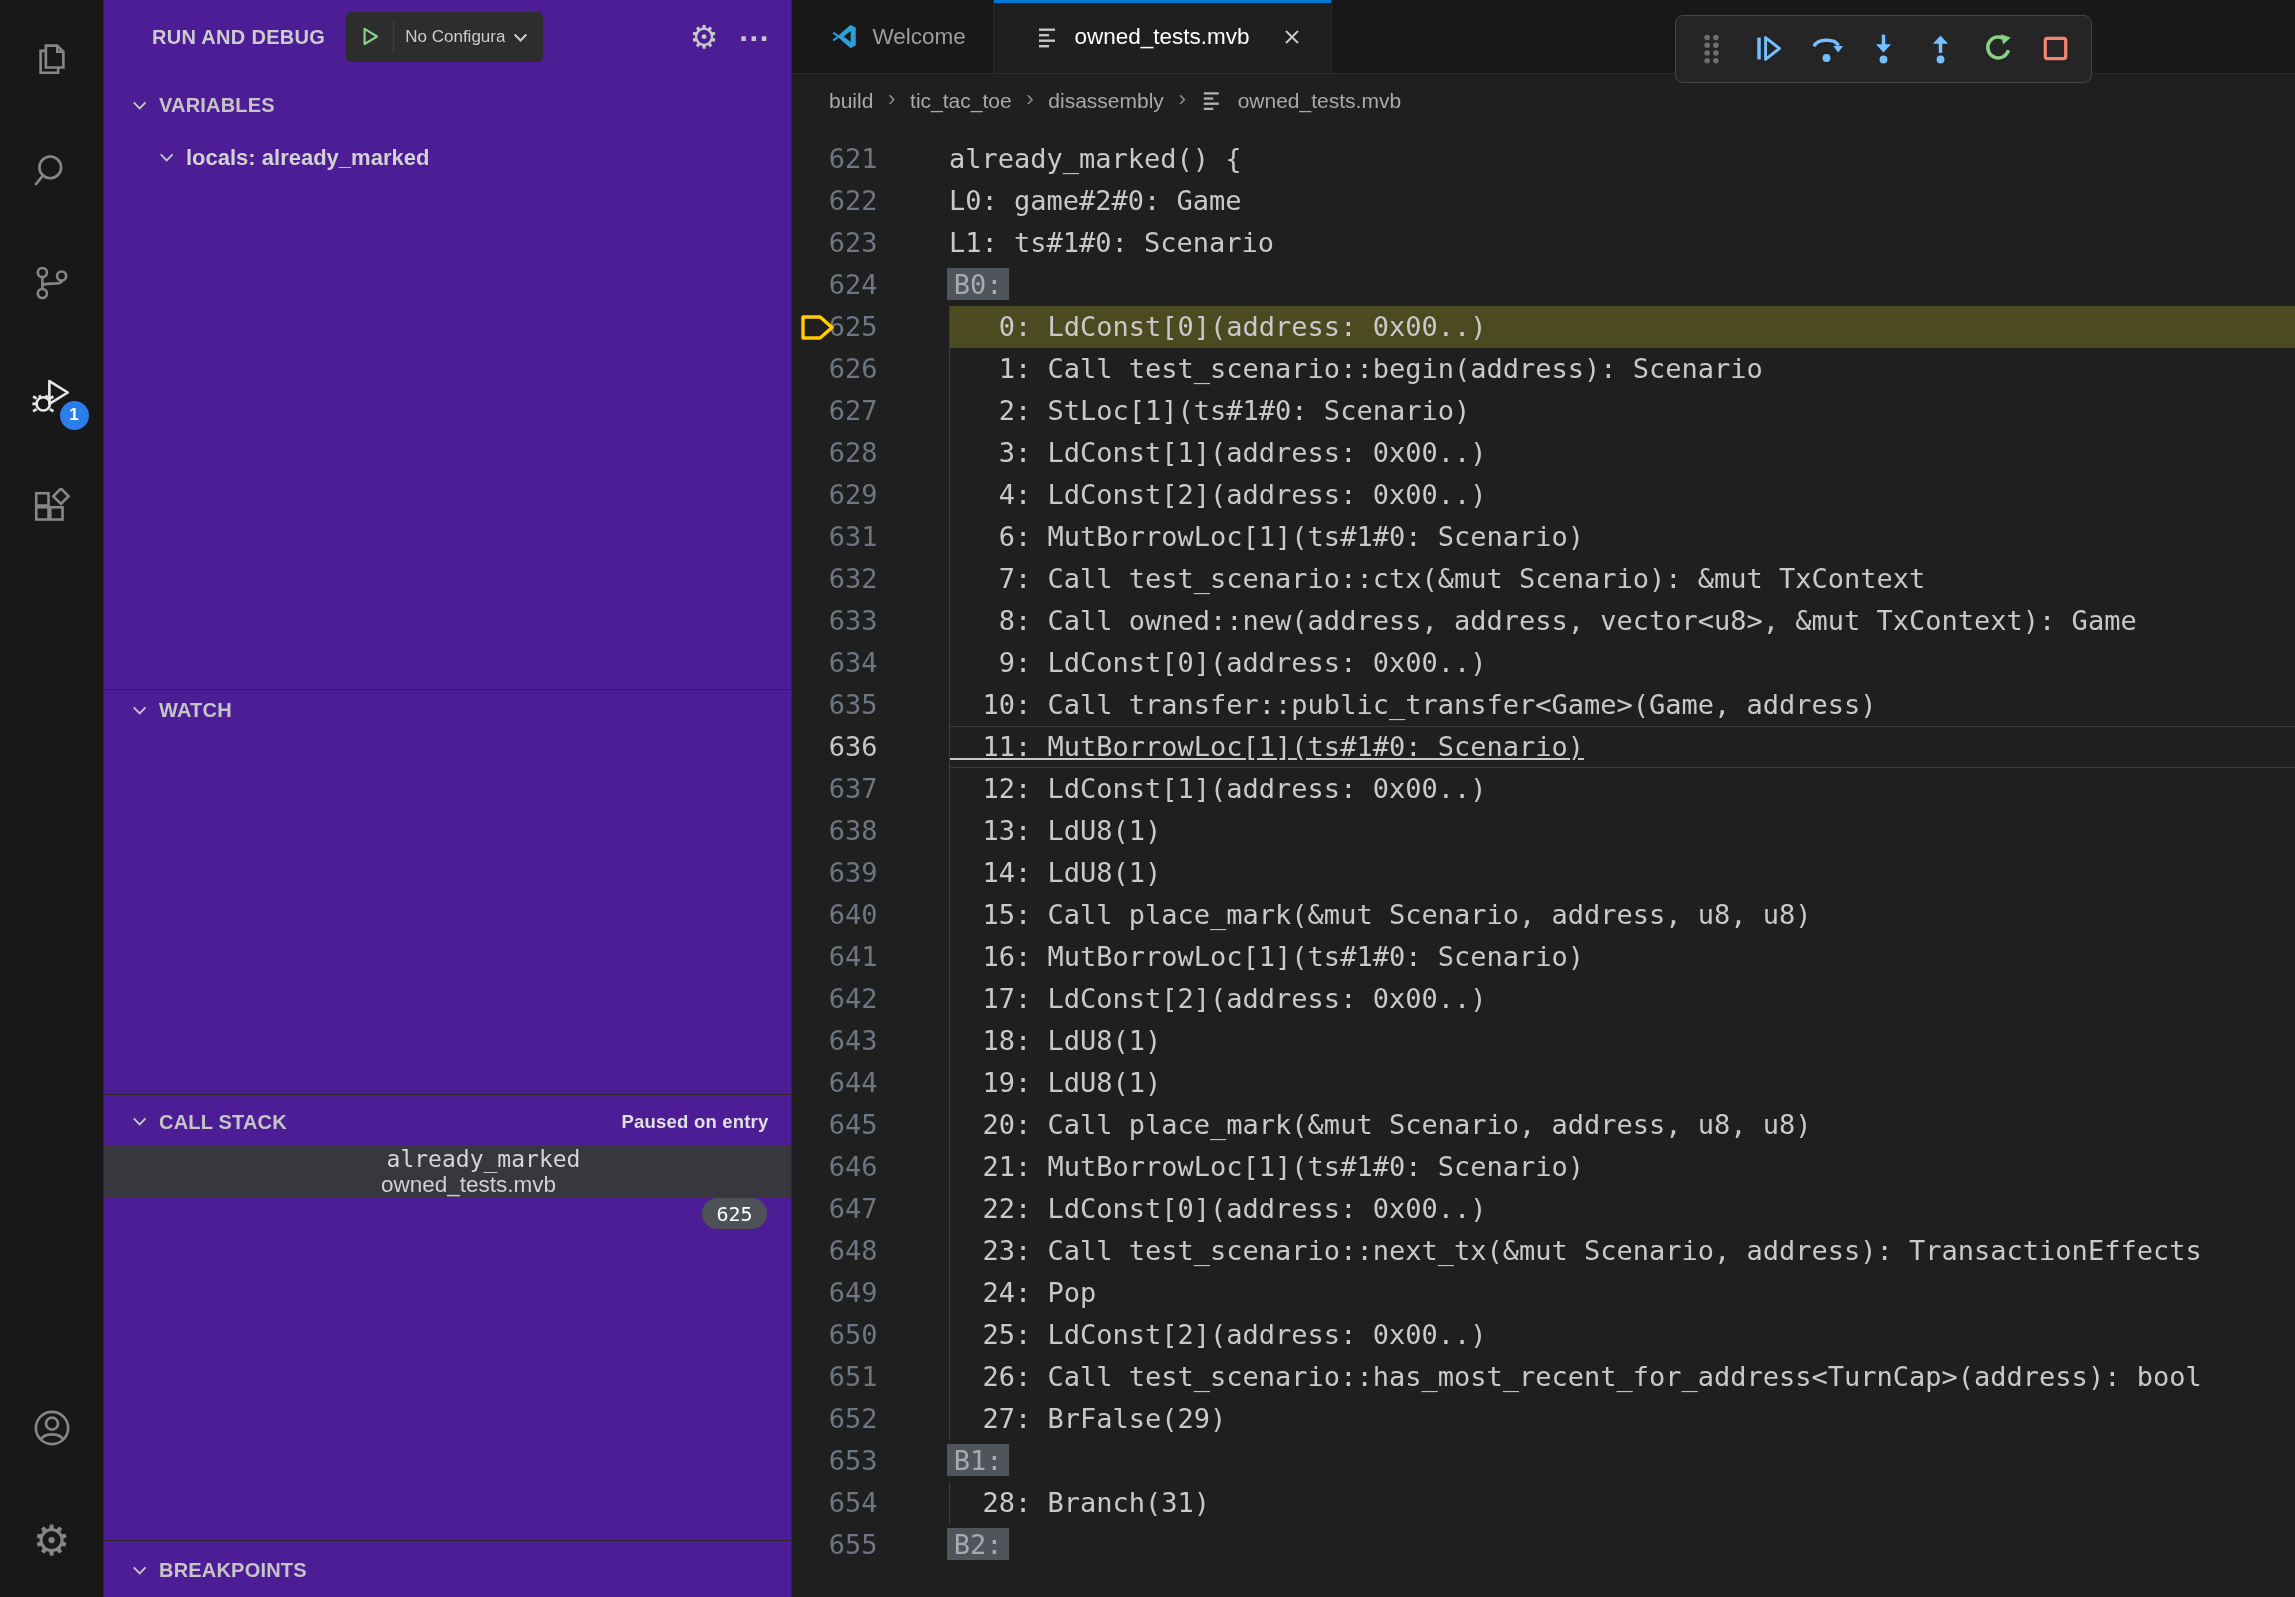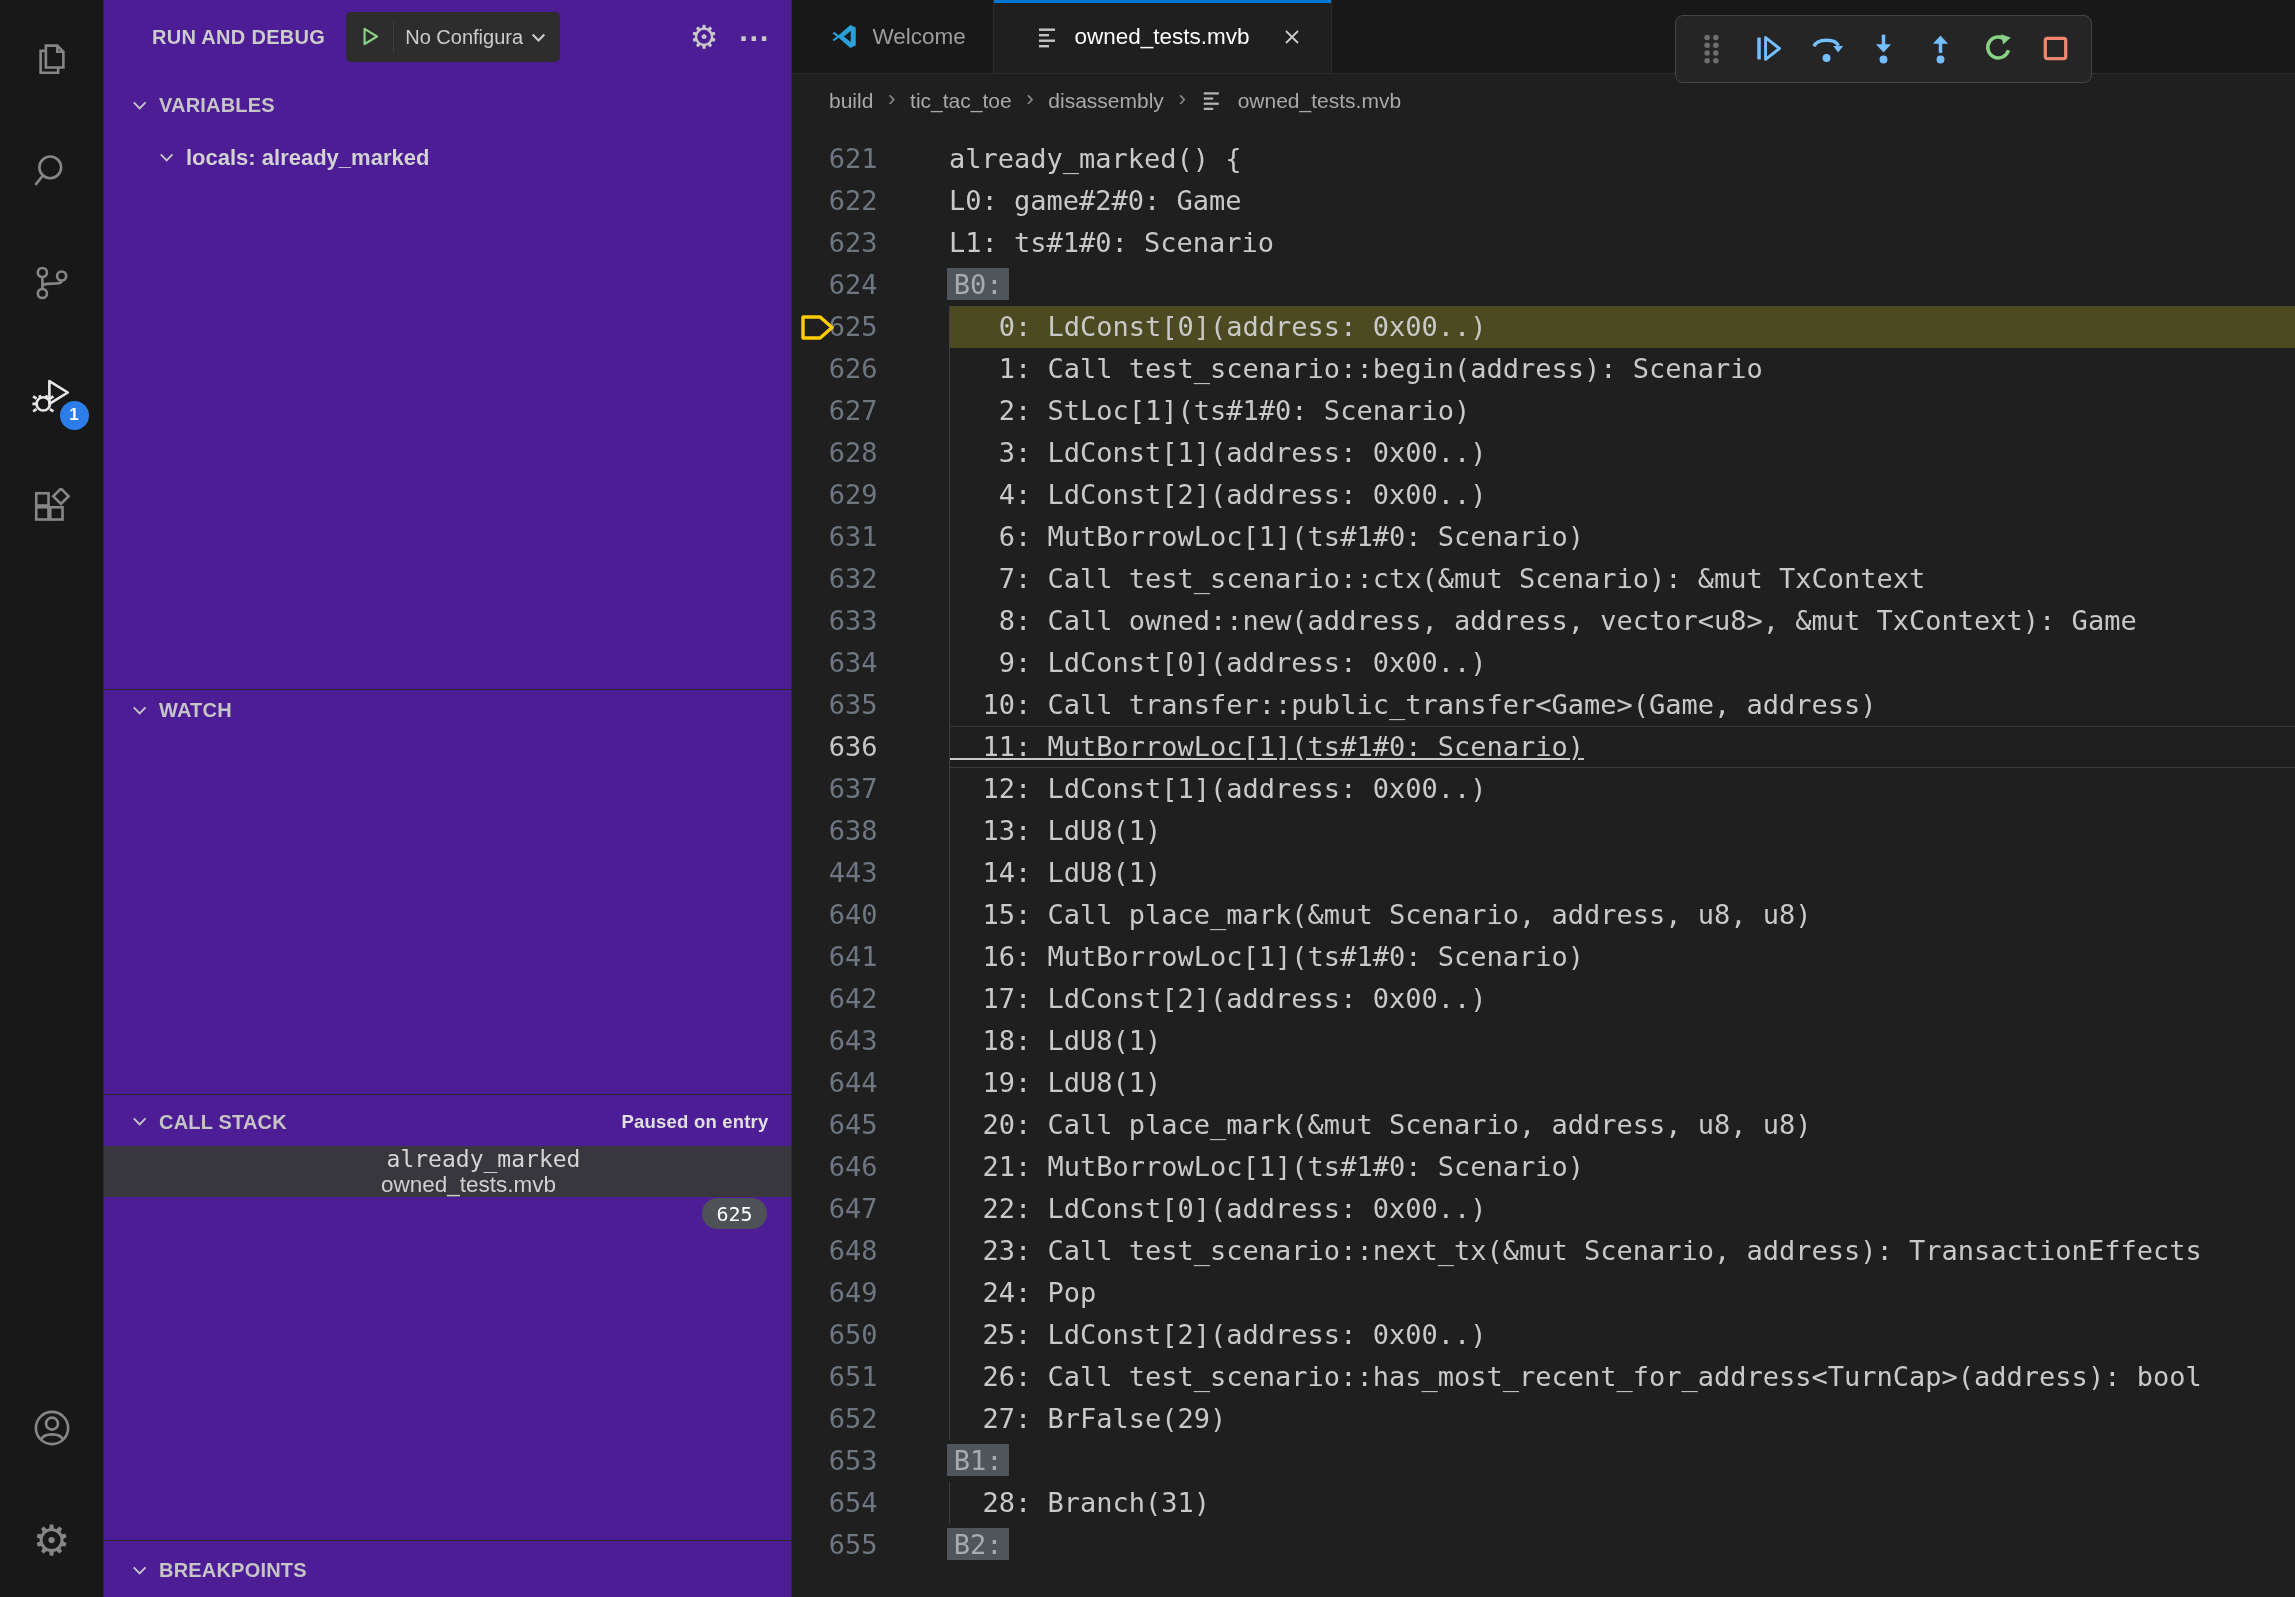--- a/index.html
+++ b/index.html
@@ -31,21 +31,21 @@
     display:flex; flex-direction:column; flex-shrink:0; overflow:hidden;
   }
   .sb-header{ height:74px; display:flex; align-items:center; padding:0 21px 0 48px; }
   .sb-title{ font-size:20px; font-weight:600; color:#cccccc; letter-spacing:0.3px; white-space:nowrap; }
   .config{
     margin-left:21px; height:50px; background:#2d2d2d; border-radius:4.8px;
     display:flex; align-items:center; padding:0 11.3px; cursor:pointer; min-width:0;
   }
   .config .cfg-play{ width:26px; height:26px; }
   .config .cfg-sep{ width:0.8px; height:32px; background:#3f3f3f; margin:0 11.3px 0 9.7px; }
-  .config .cfg-label{ font-size:20px; color:#cccccc; white-space:nowrap; overflow:hidden; max-width:153px; }
+  .config .cfg-label{ font-size:17px; color:#cccccc; white-space:nowrap; overflow:hidden; max-width:153px; }
   .config .cfg-chev{ width:21px; height:21px; margin-left:4.8px; flex-shrink:0; }
   .sb-gear{ margin-left:auto; font-size:32px; color:#c8c8c8; cursor:pointer; font-family:"DejaVu Sans", sans-serif; line-height:1;}
   .sb-dots{ margin-left:21px; font-size:31px; font-weight:700; color:#c8c8c8; cursor:pointer; letter-spacing:1.6px; line-height:0.4; padding-bottom:11.3px;}
   .sec-head{
     height:39px; display:flex; align-items:center; gap:9.7px; padding:0 22.5px 0 26px;
     font-size:20px; font-weight:700; color:#c5c5c5; letter-spacing:0.2px; cursor:pointer;
   }
   .sec-head svg, .tree-row svg{ width:19.3px; height:19.3px; flex-shrink:0; }
   .sec-status{ margin-left:auto; font-size:18.5px; font-weight:700; color:#e0e0e0; letter-spacing:0.2px;}
   .tree-row{
@@ -355,21 +355,21 @@
           <div class="gutter"><span>637</span></div>
           <div class="deco"></div>
           <div class="content">  12: LdConst[1](address: 0x00..)</div>
         </div>
         <div class="code-row guided">
           <div class="gutter"><span>638</span></div>
           <div class="deco"></div>
           <div class="content">  13: LdU8(1)</div>
         </div>
         <div class="code-row guided">
-          <div class="gutter"><span>443</span></div>
+          <div class="gutter"><span>639</span></div>
           <div class="deco"></div>
           <div class="content">  14: LdU8(1)</div>
         </div>
         <div class="code-row guided">
           <div class="gutter"><span>640</span></div>
           <div class="deco"></div>
           <div class="content">  15: Call place_mark(&amp;mut Scenario, address, u8, u8)</div>
         </div>
         <div class="code-row guided">
           <div class="gutter"><span>641</span></div>

